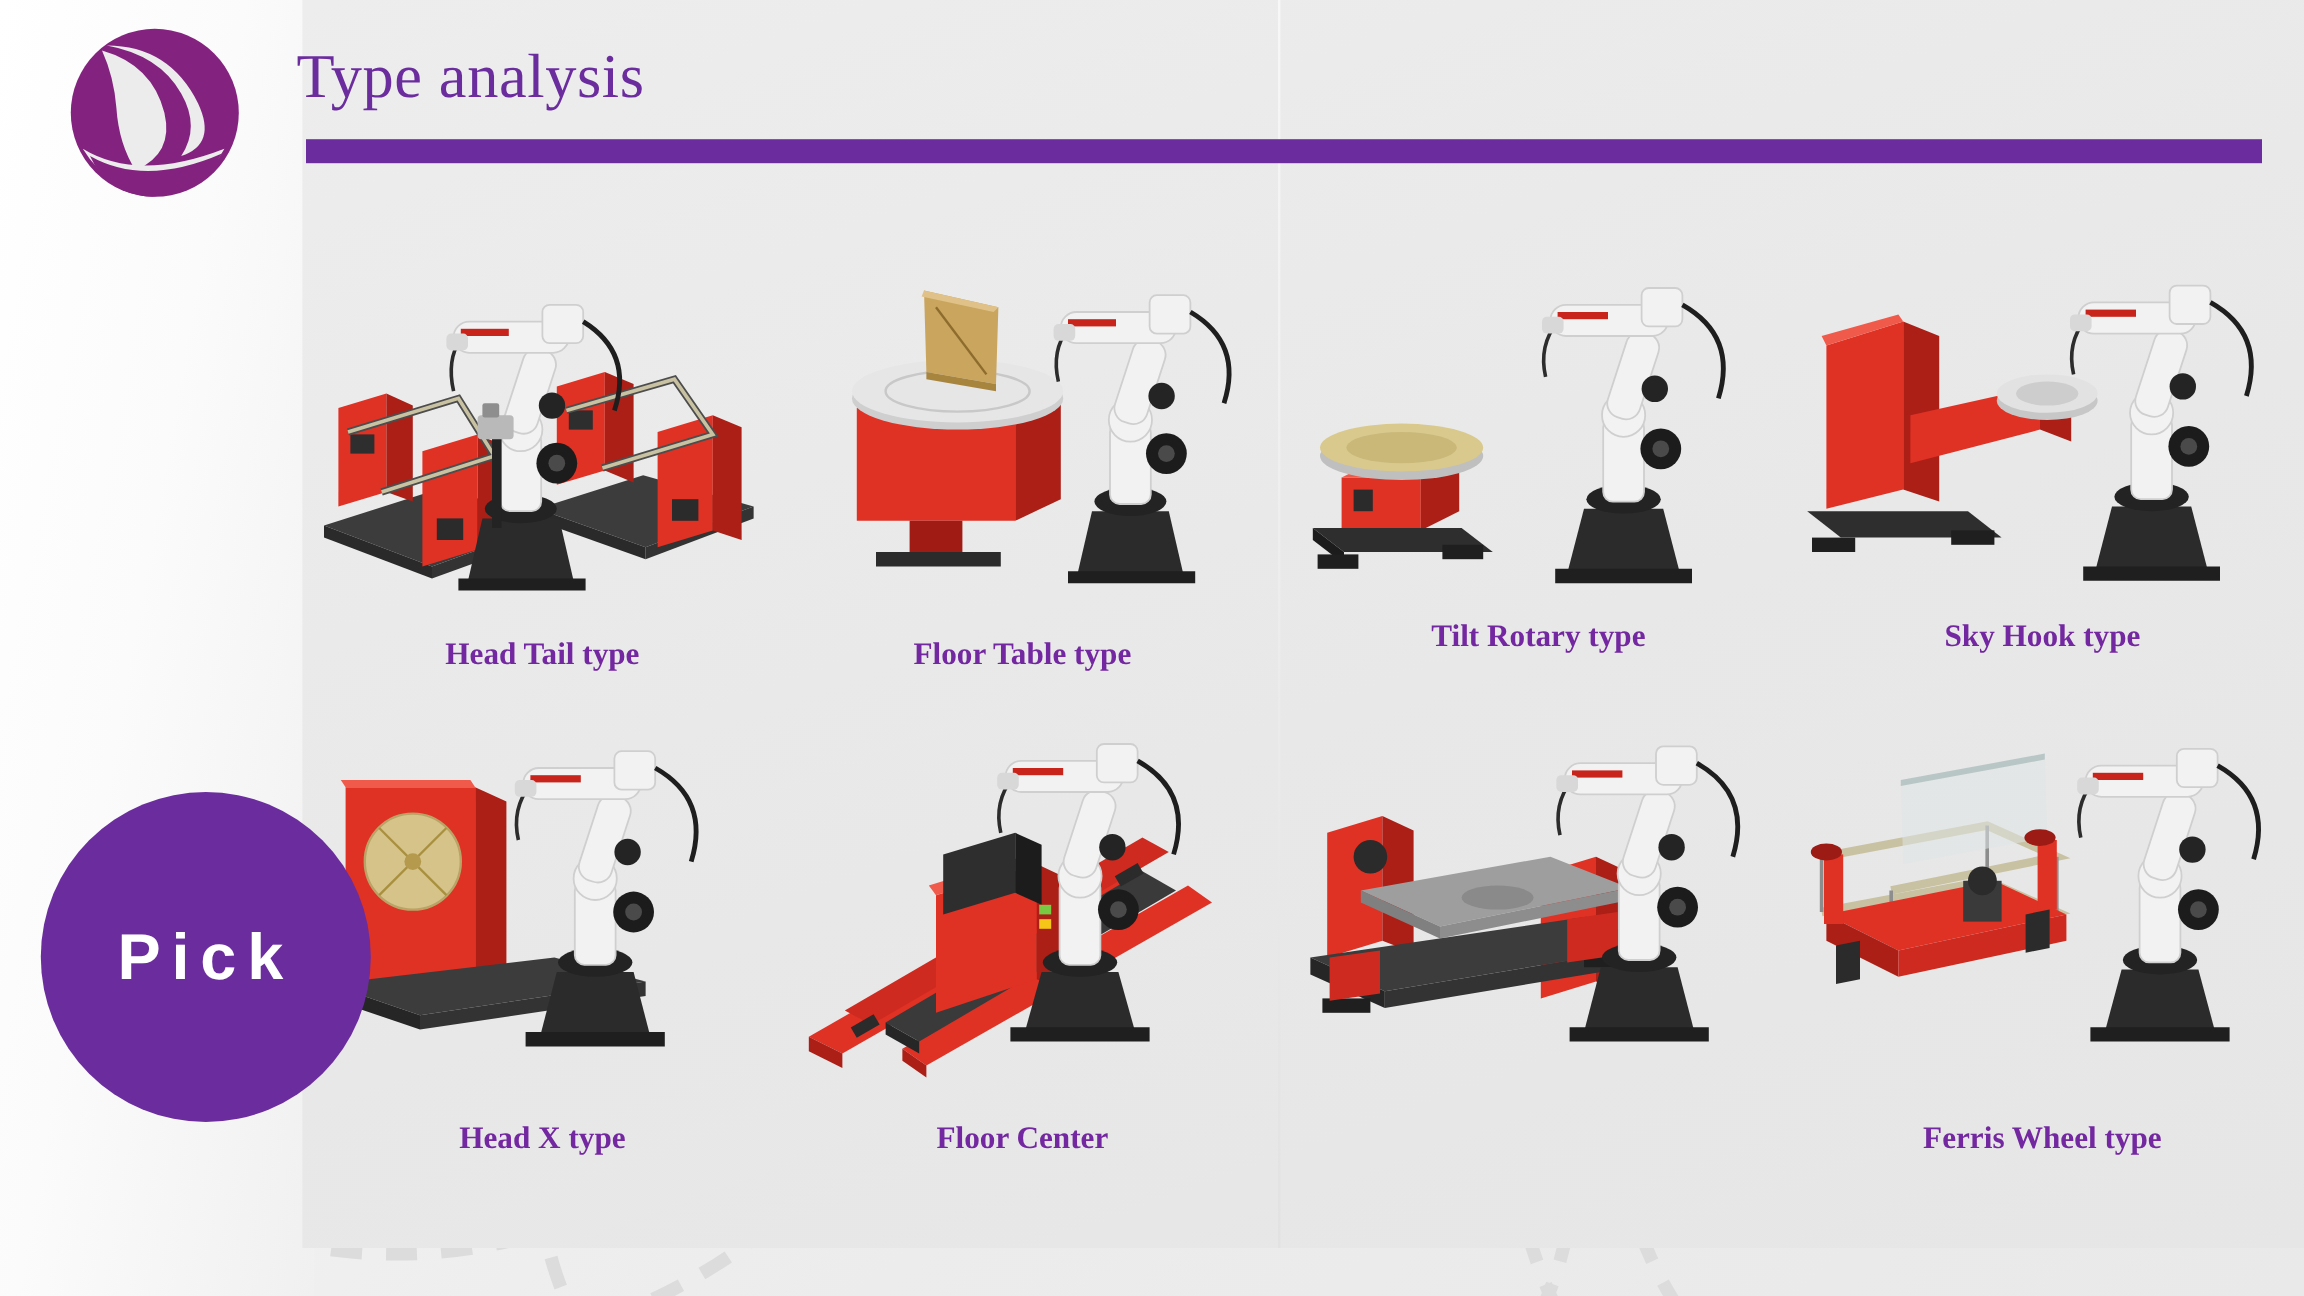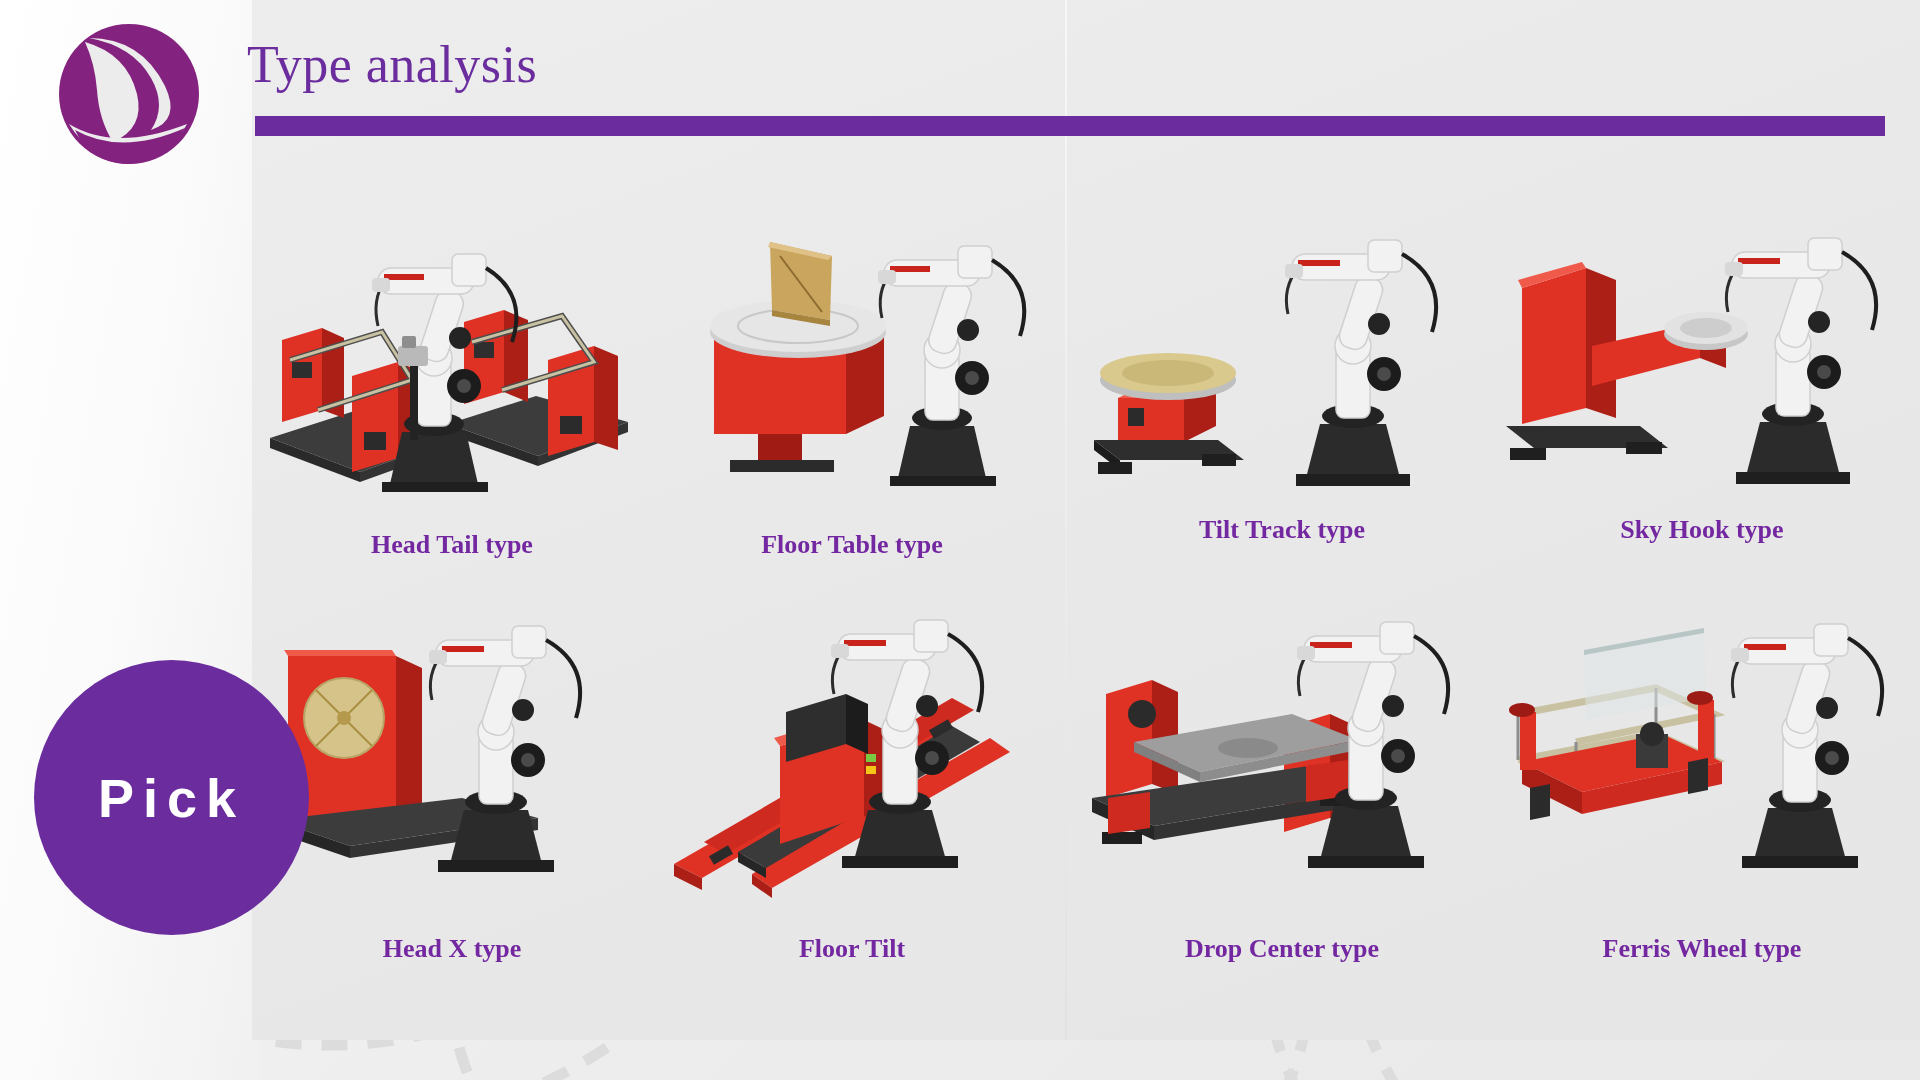--- a/index.html
+++ b/index.html
@@ -370,21 +370,21 @@
           </g>
           <circle cx="312" cy="164" r="17" fill="#1c1c1c"></circle>
           <circle cx="312" cy="164" r="7" fill="#4a4a4a"></circle>
           <circle cx="307" cy="114" r="11" fill="#242424"></circle>
           <rect x="226" y="50" width="42" height="6" fill="#c8241c"></rect>
           <path d="M226 58 q-16 20 -10 46" fill="none" stroke="#2c2c2c" stroke-width="3"></path>
           <rect x="213" y="54" width="18" height="14" rx="4" fill="#d8d8d8"></rect>
           <path d="M330 44 q46 26 30 78" fill="none" stroke="#1e1e1e" stroke-width="4"></path>
         </svg>
       </div>
-      <div class="cap">Tilt Track type</div>
+      <div class="cap">Tilt Rotary type</div>
     </div>
 
     <div class="cell r2 c1">
       <div class="art">
         <svg viewBox="0 0 400 320" width="400" height="320">
 
           <g>
             <polygon points="36,54 144,54 144,208 36,222" fill="#e03125"></polygon>
             <polygon points="144,54 170,66 170,212 144,208" fill="#ab1f17"></polygon>
             <polygon points="36,54 144,54 140,48 32,48" fill="#f05a4a"></polygon>
@@ -531,21 +531,21 @@
           </g>
           <circle cx="280" cy="156" r="17" fill="#1c1c1c"></circle>
           <circle cx="280" cy="156" r="7" fill="#4a4a4a"></circle>
           <circle cx="275" cy="104" r="11" fill="#242424"></circle>
           <rect x="192" y="38" width="42" height="6" fill="#c8241c"></rect>
           <path d="M192 46 q-16 20 -10 46" fill="none" stroke="#2c2c2c" stroke-width="3"></path>
           <rect x="179" y="42" width="18" height="14" rx="4" fill="#d8d8d8"></rect>
           <path d="M296 32 q46 26 30 78" fill="none" stroke="#1e1e1e" stroke-width="4"></path>
         </svg>
       </div>
-      <div class="cap">Floor Tilt</div>
+      <div class="cap">Floor Center</div>
     </div>
 
     <div class="cell r2 c3">
       <div class="art">
         <svg viewBox="0 0 420 320" width="420" height="320">
 
           <g>
             <polygon points="34,92 80,78 80,182 34,196" fill="#e03125"></polygon>
             <polygon points="80,78 106,90 106,192 80,182" fill="#ab1f17"></polygon>
             <circle cx="70" cy="112" r="14" fill="#2b2b2b"></circle>
@@ -588,21 +588,20 @@
           </g>
           <circle cx="326" cy="154" r="17" fill="#1c1c1c"></circle>
           <circle cx="326" cy="154" r="7" fill="#4a4a4a"></circle>
           <circle cx="321" cy="104" r="11" fill="#242424"></circle>
           <rect x="238" y="40" width="42" height="6" fill="#c8241c"></rect>
           <path d="M238 48 q-16 20 -10 46" fill="none" stroke="#2c2c2c" stroke-width="3"></path>
           <rect x="225" y="44" width="18" height="14" rx="4" fill="#d8d8d8"></rect>
           <path d="M342 34 q46 26 30 78" fill="none" stroke="#1e1e1e" stroke-width="4"></path>
         </svg>
       </div>
-      <div class="cap">Drop Center type</div>
     </div>
 
     <div class="cell r2 c4">
       <div class="art">
         <svg viewBox="0 0 420 320" width="420" height="320">
 
           <g stroke="#c9c2a2" stroke-width="7" fill="none">
             <polyline points="26,112 164,86 222,112 84,140"></polyline>
             <polyline points="26,158 164,132 222,158 84,186"></polyline>
           </g>

